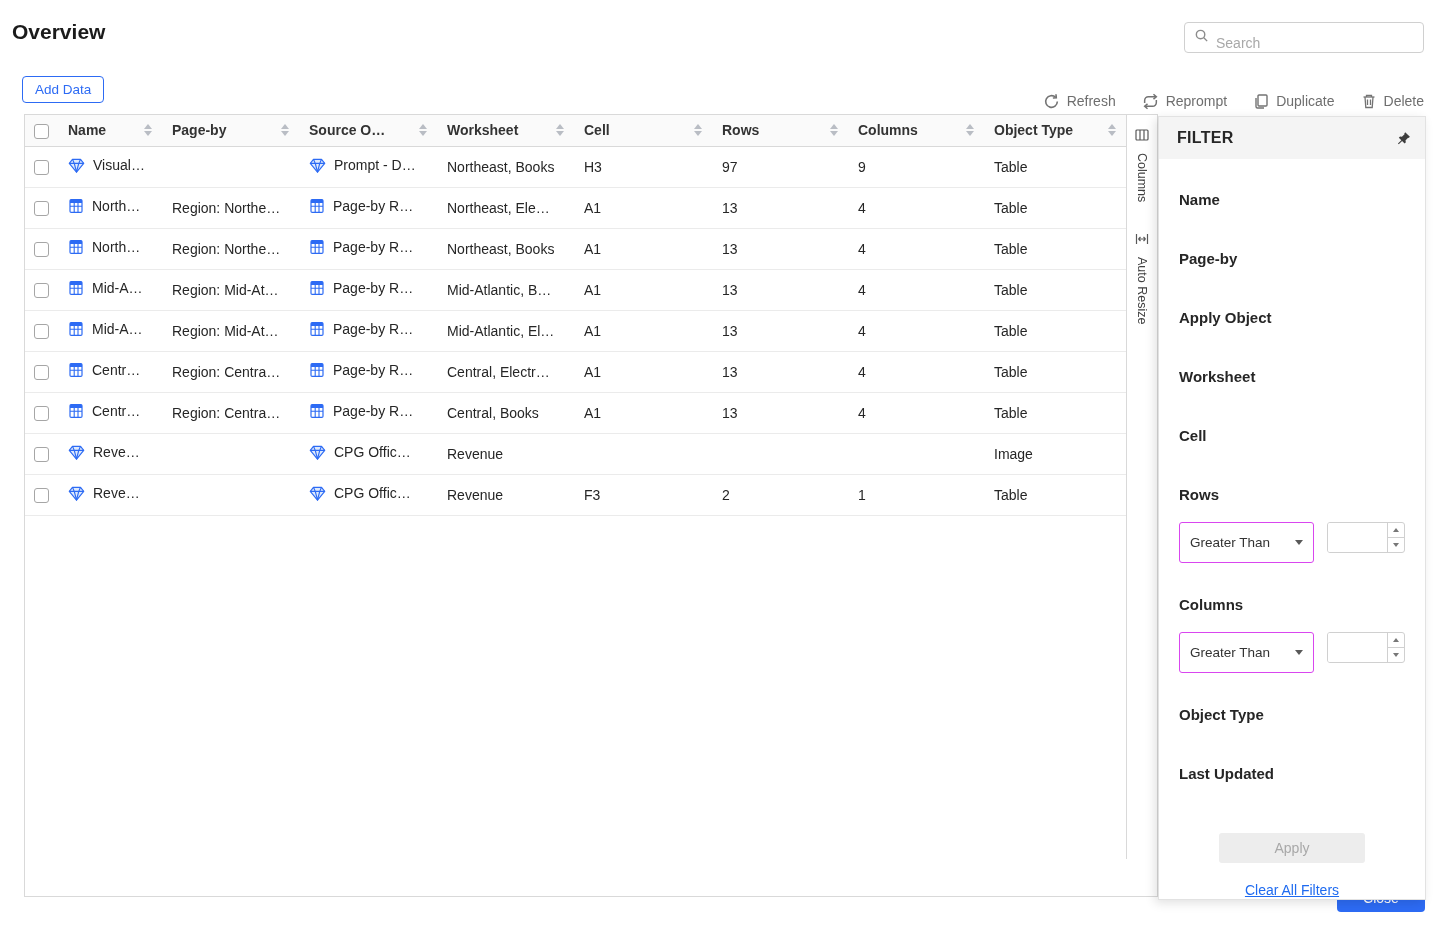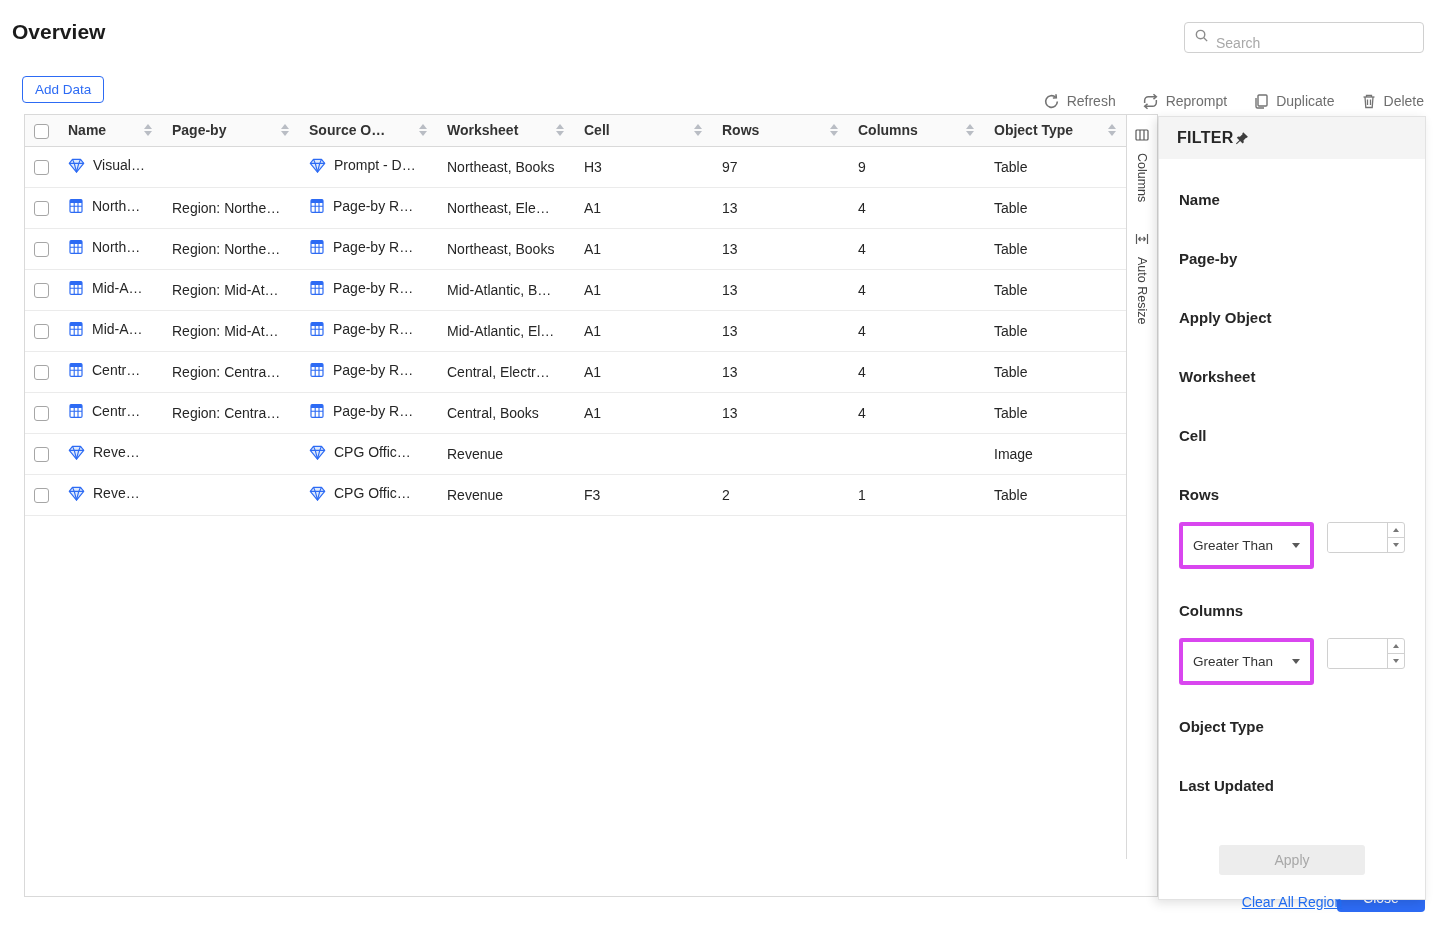--- a/index.html
+++ b/index.html
@@ -75,32 +75,32 @@
   }
   .status-bar b { font-weight: 700; }
 
   
   .filter-panel {
     position: absolute; left: 1158px; top: 116px; width: 268px; height: 784px;
     background: #fff; border: 1px solid #e2e2e2; box-shadow: -3px 3px 10px rgba(0,0,0,.12);
     z-index: 3;
   }
   .filter-header {
-    height: 42px; background: #f4f4f4; display: flex; align-items: center; 
+    height: 42px; background: #f4f4f4; display: flex; align-items: center; justify-content: space-between;
     padding: 0 14px 0 18px;
   }
   .filter-title { font-size: 16px; font-weight: 700; letter-spacing: .3px; color: #262626; }
   .pin-btn { cursor: pointer; display: flex; }
   .filter-body { padding: 32px 20px 0; }
   .f-label { font-size: 15px; font-weight: 700; color: #262626; }
   .f-gap { margin-bottom: 42px; }
   .f-gap-sm { margin-bottom: 19px; }
   .control-row { display: flex; gap: 13px; margin-bottom: 33px; }
   .select {
-    width: 138px; height: 47px; border: 4px solid #d946ef; border-radius: 3px;
+    width: 138px; height: 41px; border: 1px solid #d946ef; border-radius: 3px;
     display: flex; align-items: center; justify-content: space-between; padding: 0 10px;
     font-size: 13.5px; color: #333; cursor: pointer; background: #fff;
   }
   .select .chev { width: 0; height: 0; border-left: 4.5px solid transparent; border-right: 4.5px solid transparent; border-top: 5px solid #595959; }
   .spinner { width: 80px; height: 31px; border: 1px solid #d0d0d0; border-radius: 3px; display: flex; background: #fff; overflow: hidden; }
   .spinner input { flex: 1; border: none; outline: none; min-width: 0; font-family: inherit; font-size: 13px; padding: 0 6px; }
   .spin-btns { width: 17px; border-left: 1px solid #d0d0d0; display: flex; flex-direction: column; }
   .spin-btns span { flex: 1; display: flex; align-items: center; justify-content: center; cursor: pointer; }
   .spin-btns span:first-child { border-bottom: 1px solid #d0d0d0; }
   .spin-btns i { display: block; width: 0; height: 0; border-left: 3.5px solid transparent; border-right: 3.5px solid transparent; }
@@ -604,17 +604,17 @@
               <i></i>
             </span>
         </span>
       </div>
     </div>
 
     <div class="f-label f-gap">Object Type</div>
     <div class="f-label">Last Updated</div>
 
     <button class="apply-btn" disabled="">Apply</button>
-    <span class="clear-link">Clear All Region</span>
+    <span class="clear-link">Clear All Filters</span>
   </div>
 </div>
 
 <button class="close-btn">Close</button>
 
 </body></html>

